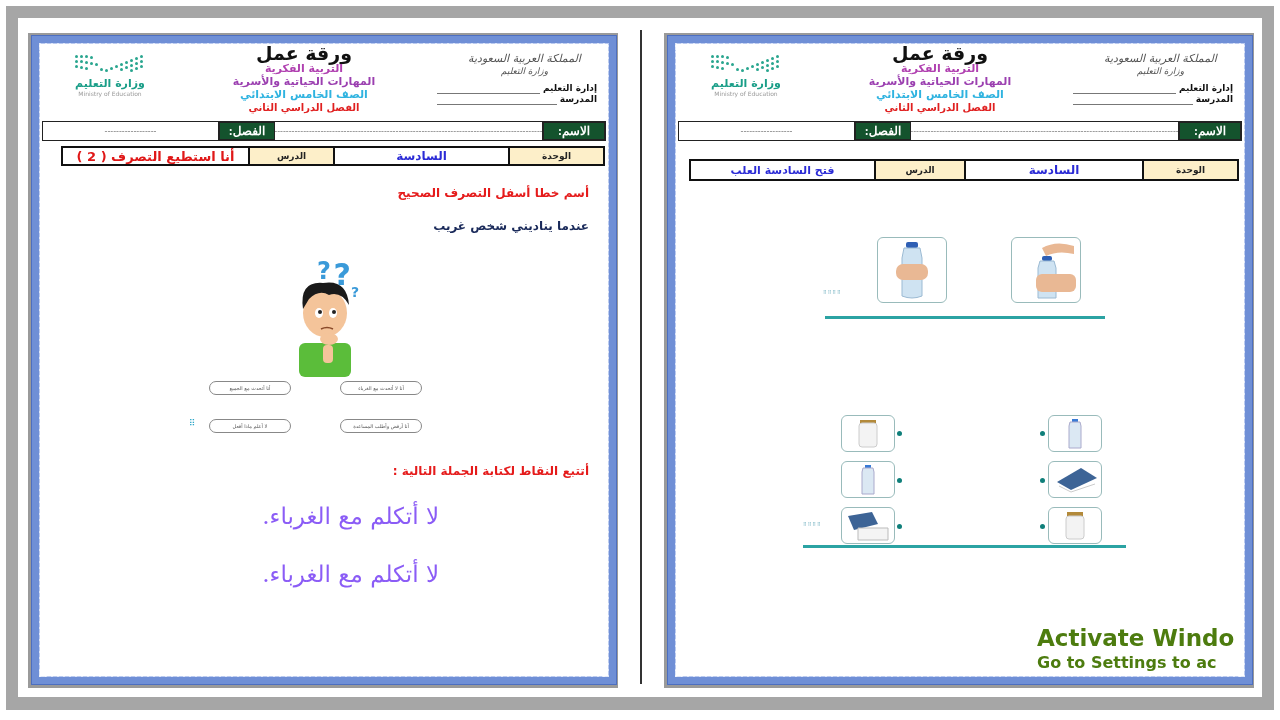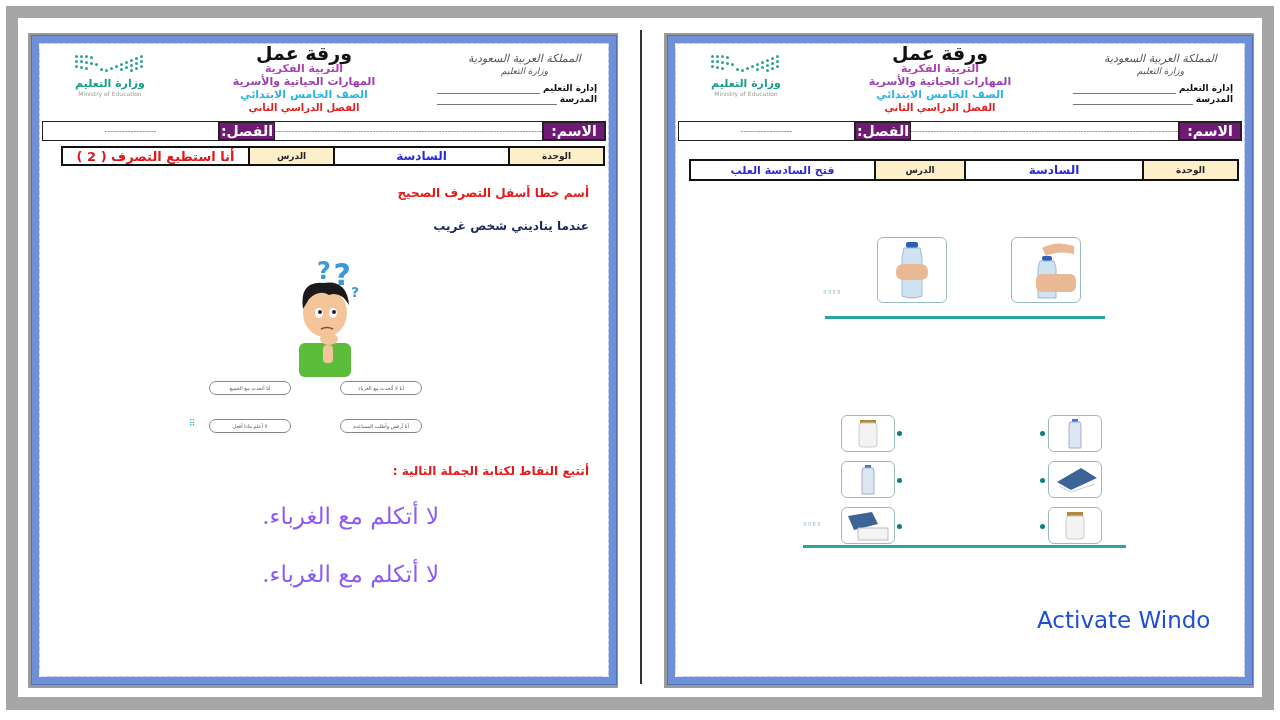--- a/index.html
+++ b/index.html
@@ -43,21 +43,21 @@
   .title-block .t4 { font-size: 11px; color: #2fb3e0; }
   .title-block .t5 { font-size: 10px; color: #e02020; }
 
   .moe-logo { position: absolute; left: 16px; top: 10px; width: 110px; text-align: center; }
   .moe-logo .dots { height: 22px; position: relative; margin: 0 auto; width: 70px; }
   .moe-logo .dots span { position: absolute; width: 3px; height: 3px; border-radius: 50%; background: #2aa68f; }
   .moe-logo .ar { font-size: 11px; color: #1a9e88; font-weight: bold; margin-top: 2px; }
   .moe-logo .en { font-size: 6px; color: #999; direction: ltr; }
 
   .name-row { position: absolute; left: 3px; right: 3px; top: 78px; height: 20px; display: flex; border: 1px solid #222; }
-  .name-row .lbl { background: #701a75; color: #fff; font-size: 14px; font-weight: bold; display: flex; align-items: center; justify-content: center; border: 1px solid #222; }
+  .name-row .lbl { background: #14532d; color: #fff; font-size: 12px; font-weight: bold; display: flex; align-items: center; justify-content: center; border: 1px solid #222; font-family: Liberation Serif, serif; }
   .name-row .fld { background: #fff; display: flex; align-items: center; justify-content: center; color: #777; font-size: 8px; letter-spacing: 0; border-right: 1px solid #222; overflow: hidden; white-space: nowrap; }
 
   .unit-row { position: absolute; height: 20px; display: flex; border: 2px solid #111; }
   .unit-row > div { display: flex; align-items: center; justify-content: center; border-left: 2px solid #111; font-weight: bold; }
   .unit-row > div:last-child { border-left: none; }
   .unit-row .cream { background: #fdefc9; font-size: 9px; color: #222; }
   .unit-row .val { background: #fff; font-size: 12px; color: #2b2bd6; }
   .unit-row .lesson-red { background: #fff; font-size: 13px; color: #e01818; }
   .unit-row .lesson-blue { background: #fff; font-size: 11px; color: #2b2bd6; }
 
@@ -66,21 +66,21 @@
 
   .opt { position: absolute; width: 82px; height: 14px; border: 1px solid #888; border-radius: 8px; font-size: 5px; color: #555; display: flex; align-items: center; justify-content: center; white-space: nowrap; background: #fff; }
   .grip { position: absolute; font-size: 9px; color: #2aa6c8; direction: ltr; }
 
   .trace { position: absolute; font-size: 23px; color: #8b5cf6; font-family: "DejaVu Serif", serif; white-space: nowrap; }
 
   .img-card { position: absolute; border: 1.5px solid #9bb; border-radius: 6px; background: #fff; }
   .teal-line { position: absolute; height: 3px; background: #2ba3a3; }
   .dot { position: absolute; width: 5px; height: 5px; border-radius: 50%; background: #0f7f7a; }
 
-  .watermark { position: absolute; left: 1037px; top: 606px; color: #1d4ed8; font-family: "DejaVu Sans", sans-serif; direction: ltr; white-space: nowrap; }
+  .watermark { position: absolute; left: 1037px; top: 624px; color: #4d7c0f; font-family: "DejaVu Sans", sans-serif; direction: ltr; white-space: nowrap; font-weight: bold; }
   .watermark .l1 { font-size: 23px; line-height: 28px; }
   .watermark .l2 { font-size: 16px; line-height: 22px; }
 </style>
 </head>
 <body>
 
 <div class="outer"></div>
 <div class="white-band"></div>
 <div class="divider"></div>
 
@@ -327,13 +327,14 @@
   <div class="dot" style="left:365px;top:388px;"></div>
   <div class="dot" style="left:365px;top:435px;"></div>
   <div class="dot" style="left:365px;top:481px;"></div>
 
   <div style="position:absolute;left:128px;top:478px;font-size:5px;color:#6ab;direction:ltr;letter-spacing:1px;">⠿⠿⠿⠿</div>
   <div class="teal-line" style="left:128px;top:502px;width:323px;"></div>
 </div>
 
 <div class="watermark">
   <div class="l1">Activate Windo</div>
+  <div class="l2">Go to Settings to ac</div>
 </div>
 
 </body></html>

